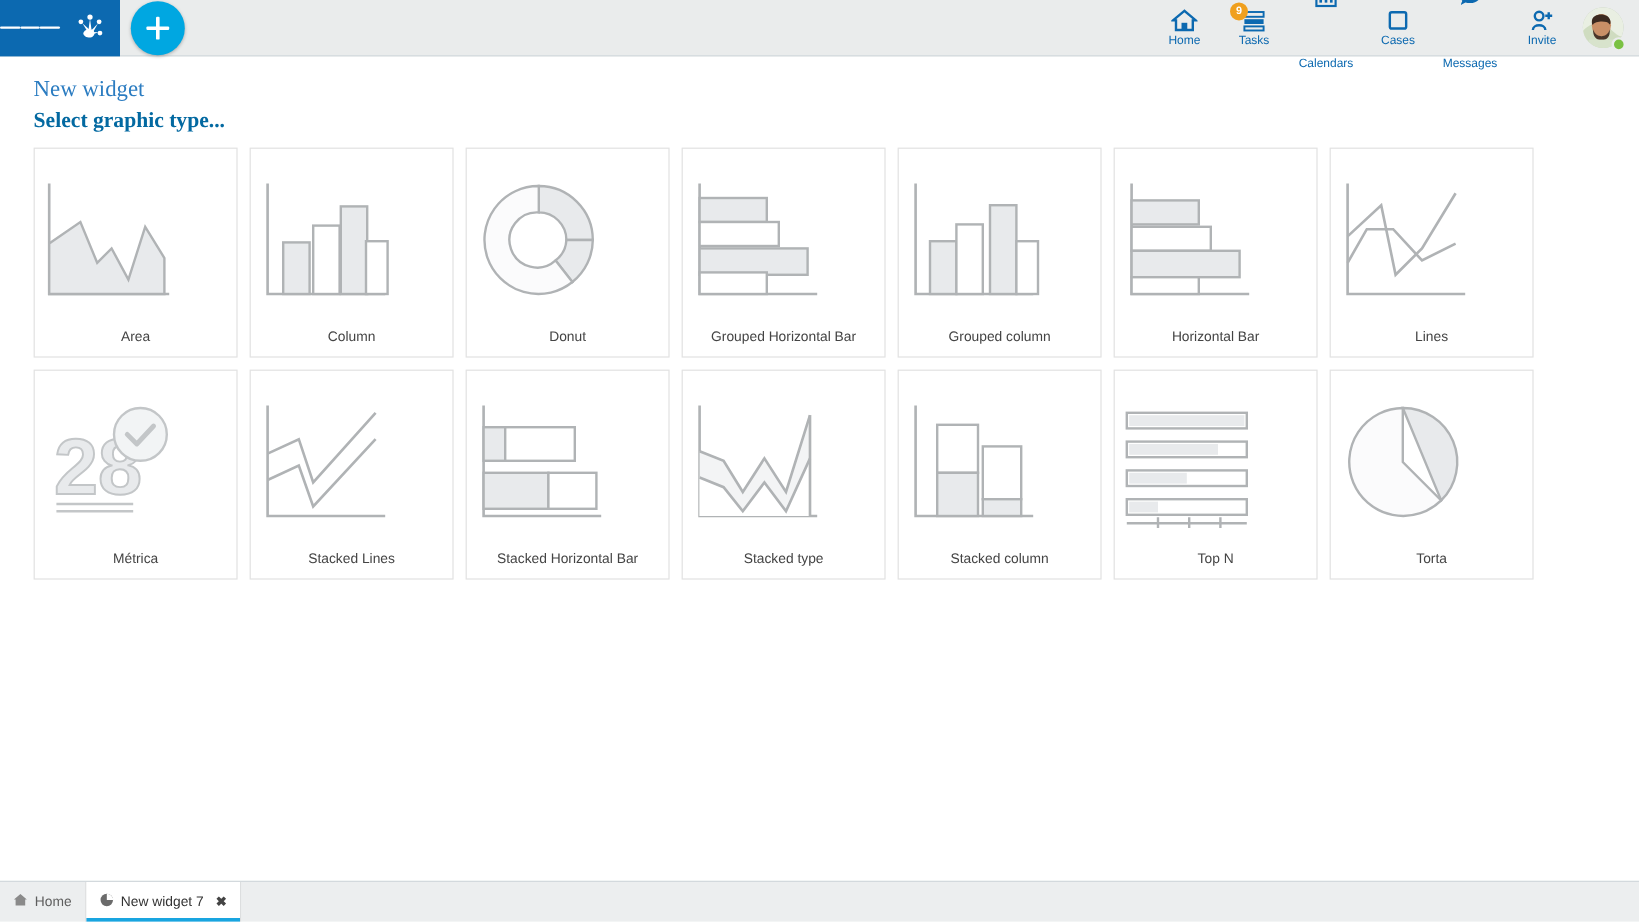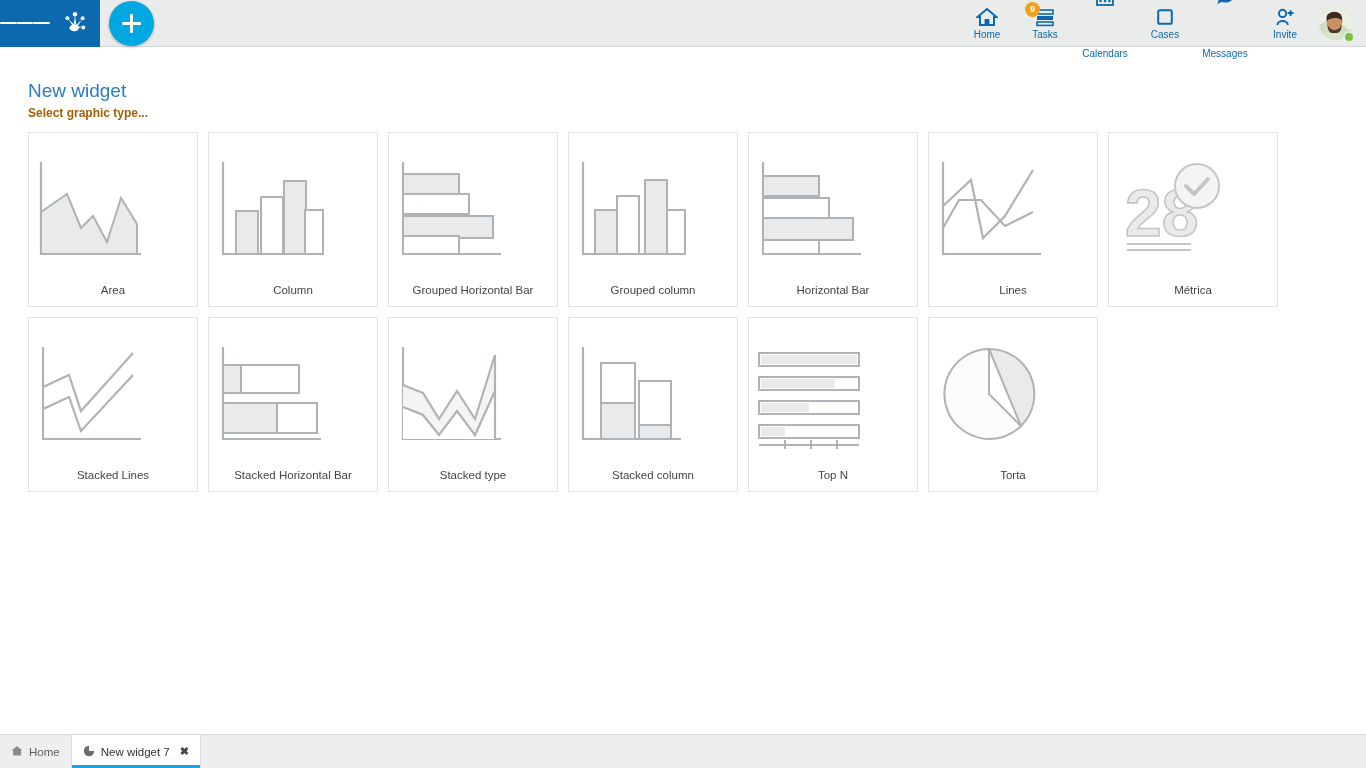--- a/index.html
+++ b/index.html
@@ -96,27 +96,27 @@
     overflow: hidden; position: relative;
     background: #cfd8c8;
   }
   .status-dot {
     position: absolute; right: 3px; bottom: 4px;
     width: 12px; height: 12px; border-radius: 50%;
     background: #7ac143; border: 2px solid #eaecec;
   }
 
   
-  .page-head { padding: 32px 0 0 28px; }
+  .page-head { padding: 16px 0 0 28px; font-family: Liberation Serif, serif; }
   .page-title {
     font-size: 19px; color: #2b7cc1; font-weight: normal;
     line-height: 24px;
   }
   .page-sub {
-    font-size: 12px; color: #a16207; font-weight: bold;
+    font-size: 18px; color: #0369a1; font-weight: bold;
     margin-top: 3px;
   }
 
   
   .grid {
     margin: 12px 0 0 28px;
     display: grid;
     grid-template-columns: repeat(7, 170px);
     gap: 10px;
     width: 1280px;
@@ -323,20 +323,30 @@
         <path d="M14 12 L14 104 L112 104" fill="none" stroke="#b0b3b5" stroke-width="2.2"></path>
         <rect x="27" y="61" width="22" height="43" fill="#e8eaec" stroke="#b0b3b5" stroke-width="2"></rect>
         <rect x="52" y="47" width="22" height="57" fill="#ffffff" stroke="#b0b3b5" stroke-width="2"></rect>
         <rect x="75" y="31" width="22" height="73" fill="#e8eaec" stroke="#b0b3b5" stroke-width="2"></rect>
         <rect x="96" y="60" width="18" height="44" fill="#ffffff" stroke="#b0b3b5" stroke-width="2"></rect>
       </svg>
     </div>
     <div class="card-label">Column</div>
   </div>
 
+  <div class="card">
+    <div class="card-art">
+      <svg width="120" height="118" viewBox="0 0 120 118">
+        <path d="M60 14 A45 45 0 0 1 105 59 L83 59 A23 23 0 0 0 60 36 Z" fill="#e8eaec" stroke="#b0b3b5" stroke-width="2"></path>
+        <path d="M105 59 A45 45 0 0 1 88 94 L74 76 A23 23 0 0 0 83 59 Z" fill="#e8eaec" stroke="#b0b3b5" stroke-width="2"></path>
+        <path d="M88 94 A45 45 0 1 1 60 14 L60 36 A23 23 0 1 0 74 76 Z" fill="#fbfbfc" stroke="#b0b3b5" stroke-width="2"></path>
+      </svg>
+    </div>
+    <div class="card-label">Donut</div>
+  </div>
 
   <div class="card">
     <div class="card-art">
       <svg width="120" height="118" viewBox="0 0 120 118">
         <path d="M14 12 L14 104 L112 104" fill="none" stroke="#b0b3b5" stroke-width="2.2"></path>
         <rect x="14" y="24" width="56" height="20" fill="#e8eaec" stroke="#b0b3b5" stroke-width="2"></rect>
         <rect x="14" y="44" width="66" height="20" fill="#ffffff" stroke="#b0b3b5" stroke-width="2"></rect>
         <rect x="14" y="66" width="90" height="22" fill="#e8eaec" stroke="#b0b3b5" stroke-width="2"></rect>
         <rect x="14" y="86" width="56" height="18" fill="#ffffff" stroke="#b0b3b5" stroke-width="2"></rect>
       </svg>

